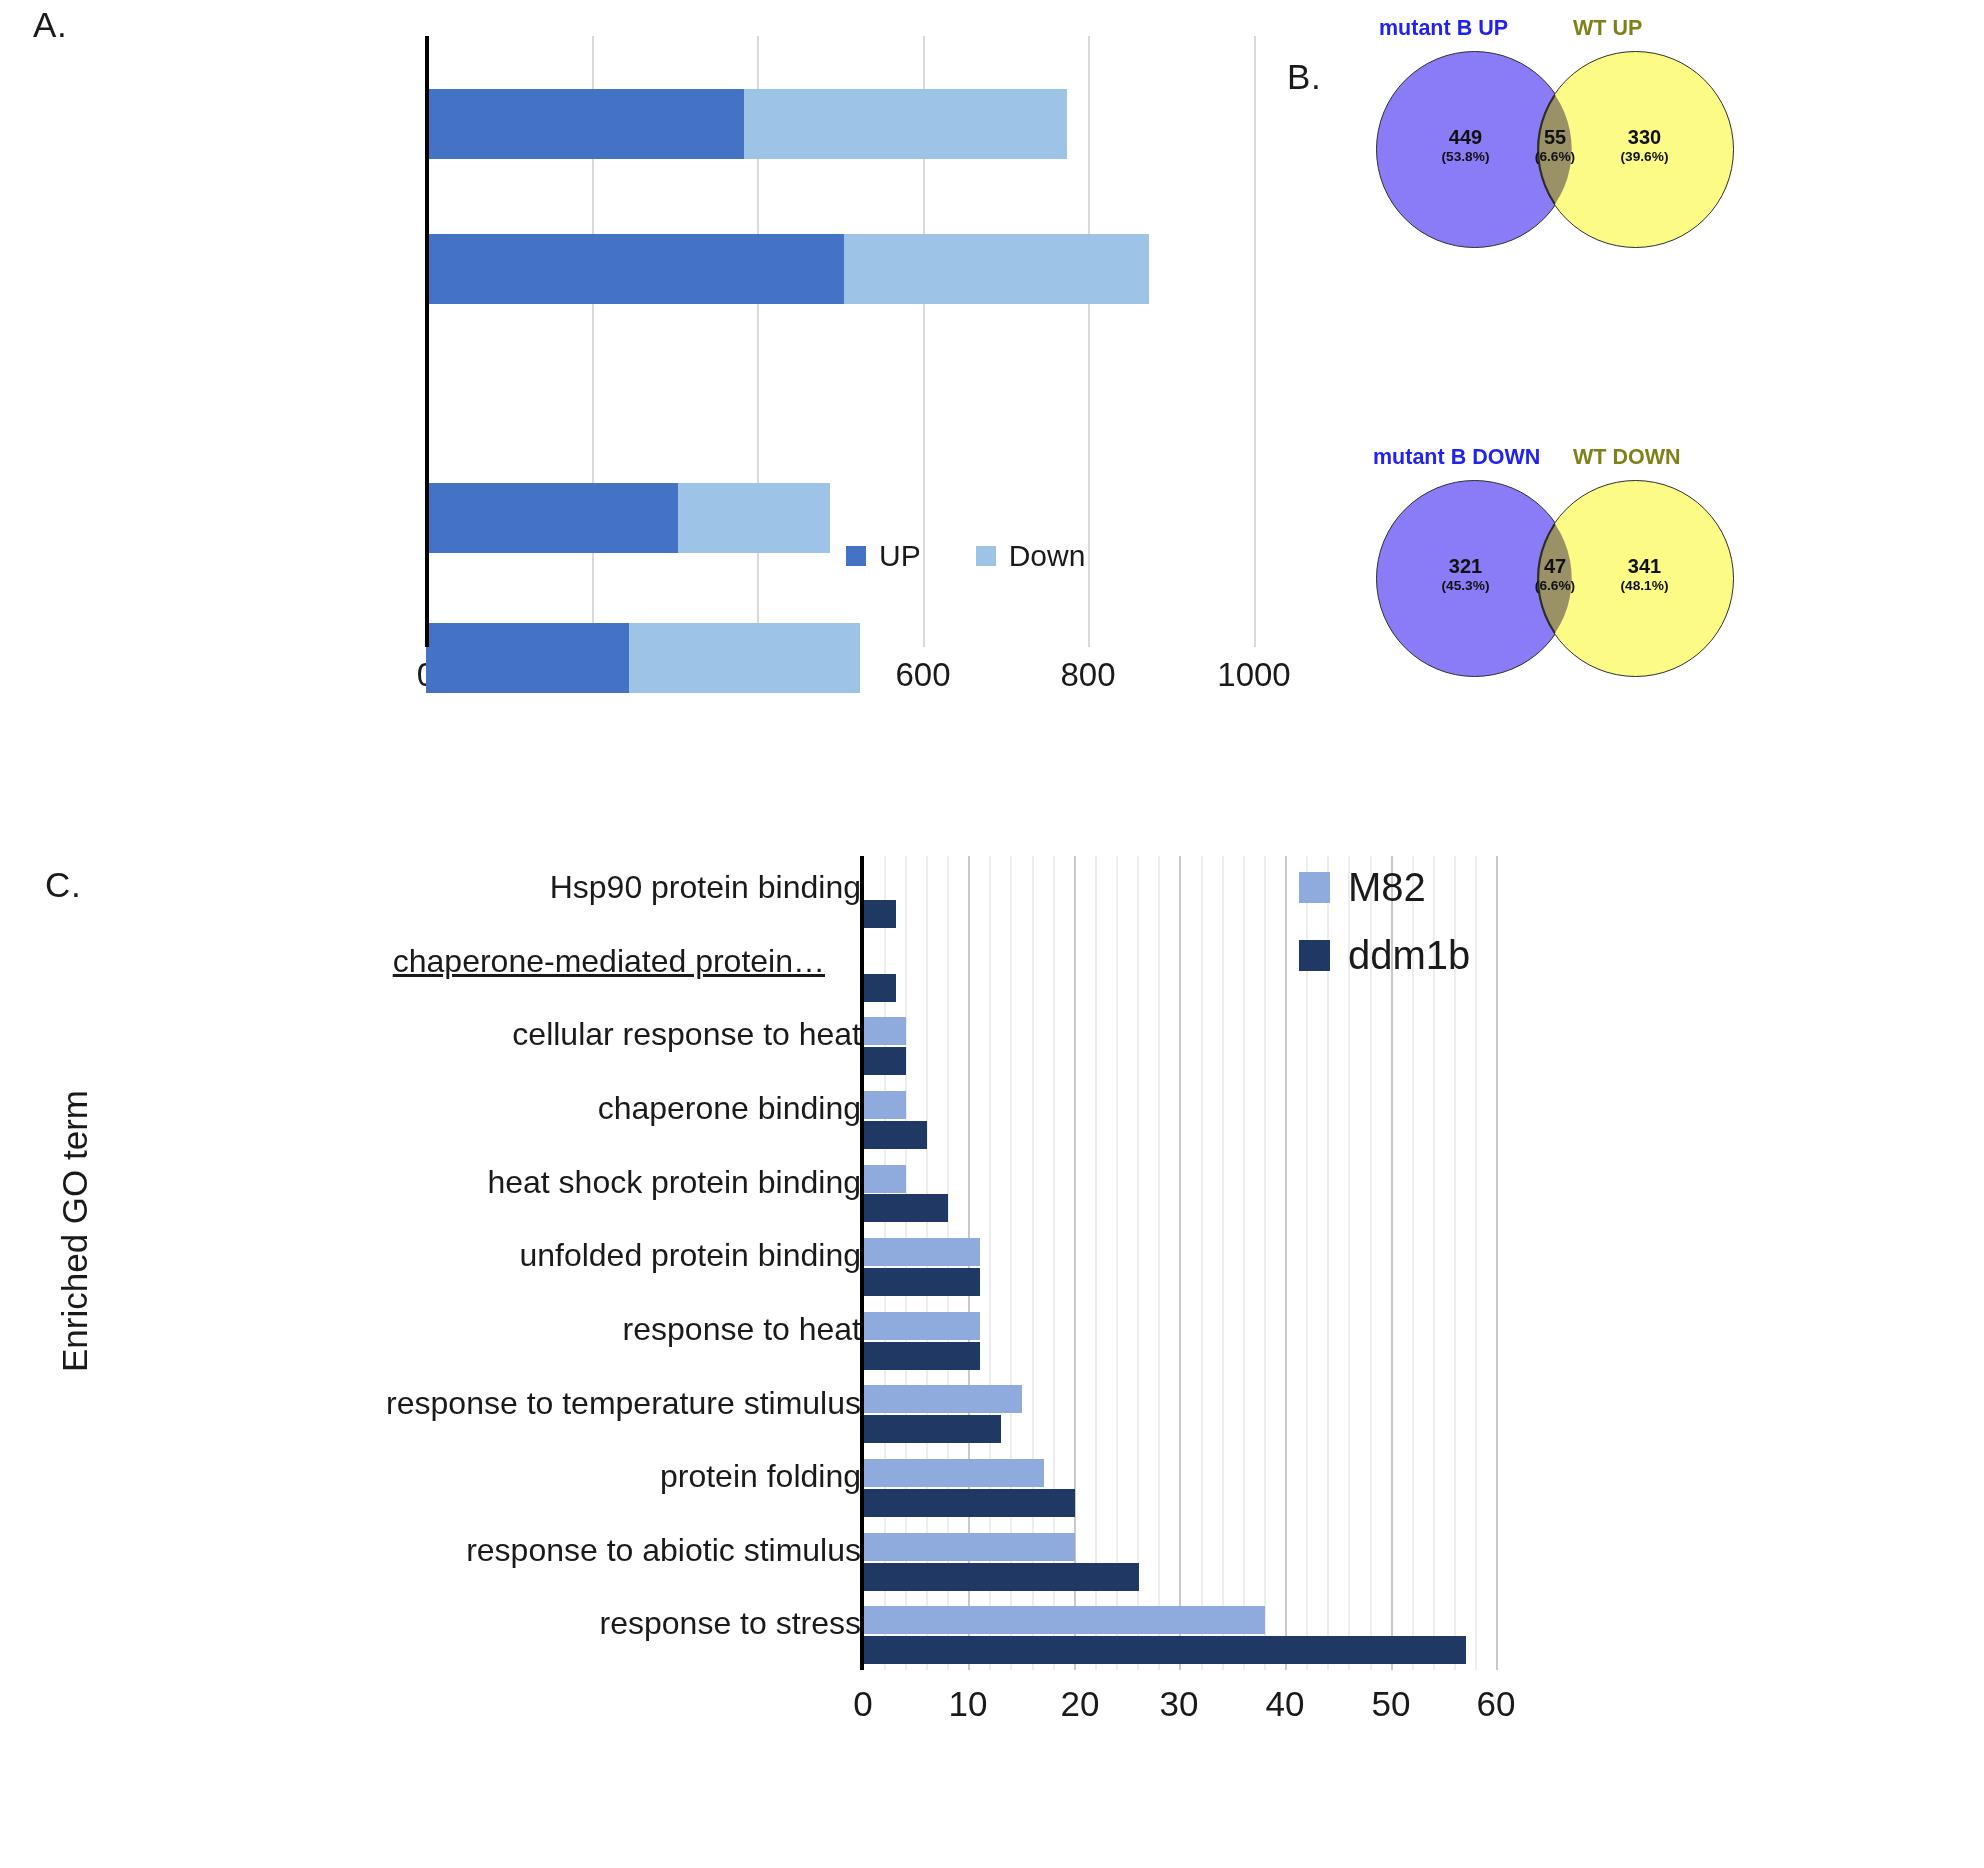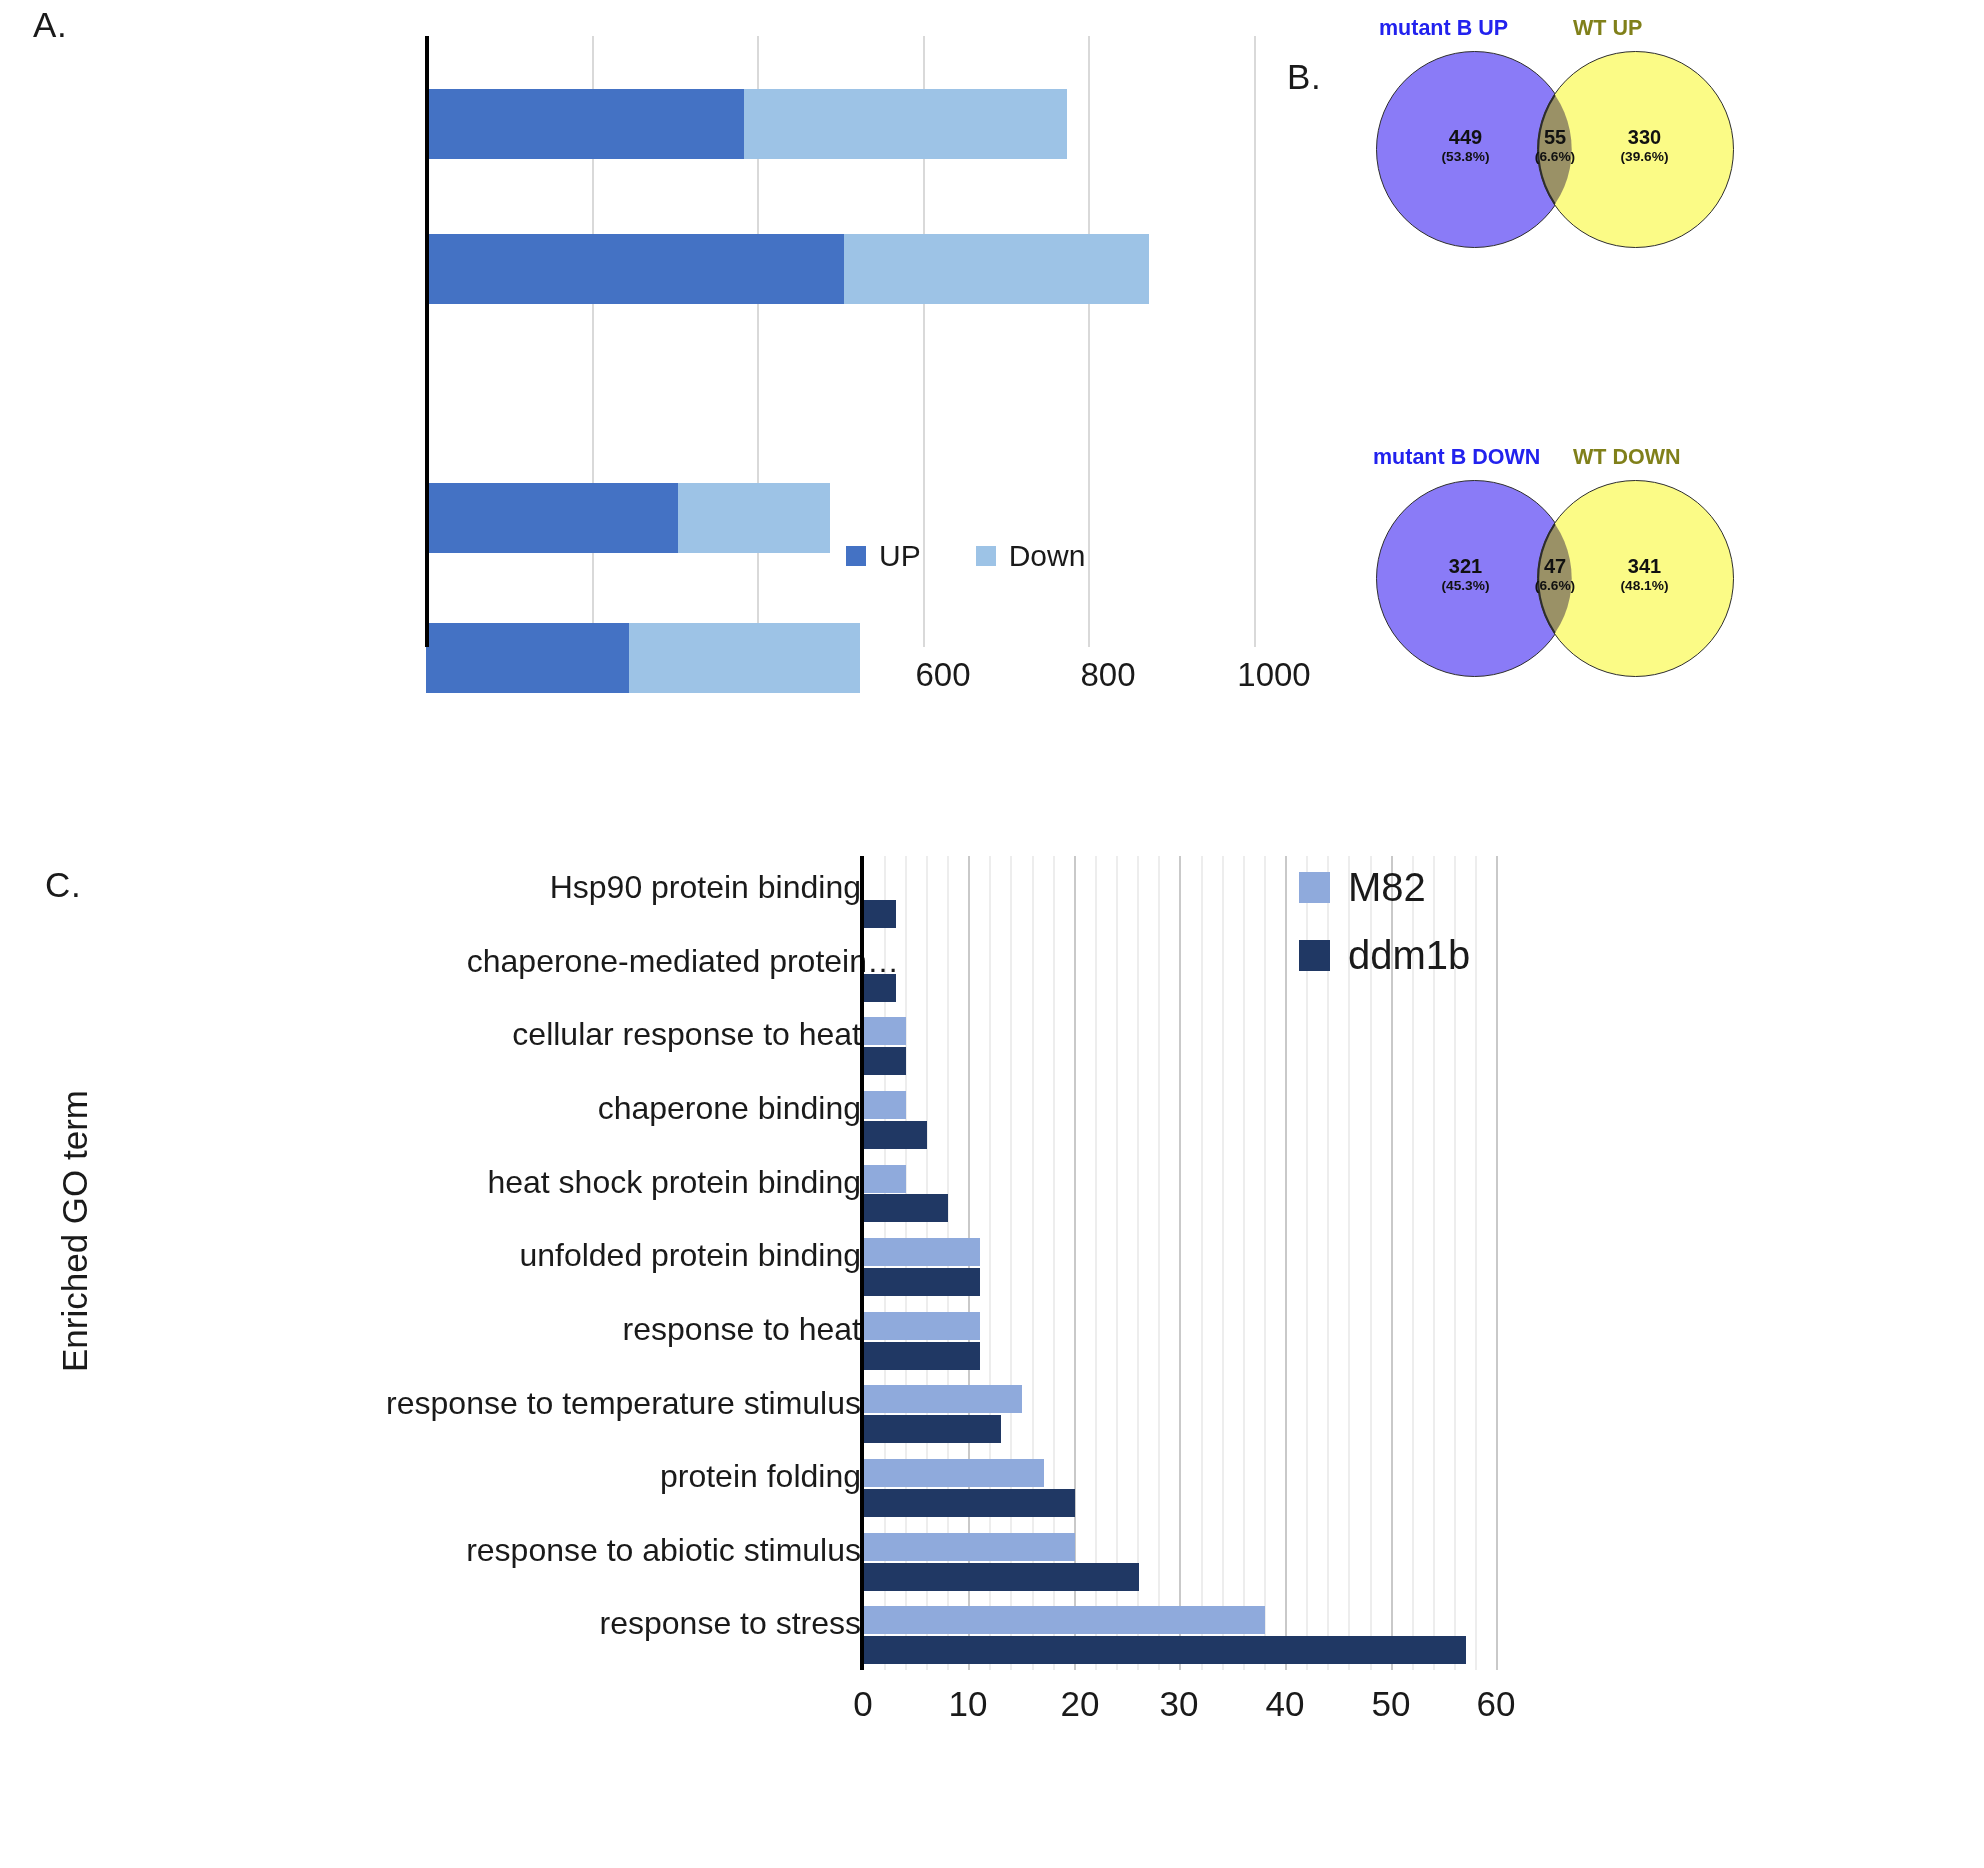--- a/index.html
+++ b/index.html
@@ -8,21 +8,21 @@
   .panel-letter{position:absolute;font-size:35px;font-family:"Liberation Sans",sans-serif;color:#1a1a1a;letter-spacing:0.6px;}
 
   
   #panelA{position:absolute;left:0;top:0;width:1341px;height:775px;}
   #panelA .axisline{position:absolute;left:425px;top:36px;width:3.6px;height:611px;background:#000;z-index:6;}
   #panelA .grid{position:absolute;top:36px;width:1.8px;height:611px;background:#d9d9d9;z-index:1;}
   #panelA .stack{position:absolute;height:64px;z-index:3;}
   #panelA .seg{position:absolute;top:0;height:100%;}
   #panelA .seg.up{background:#4472C4;left:0;}
   #panelA .seg.down{background:#9DC3E6;}
-  #panelA .tick{position:absolute;top:656px;font-size:33px;color:#1a1a1a;transform:translateX(-50%);margin-left:20px;}
+  #panelA .tick{position:absolute;top:656px;font-size:33px;color:#1a1a1a;transform:translateX(-50%);}
   #panelA .xtitle{position:absolute;top:706px;font-size:33px;color:#1a1a1a;width:100%;text-align:center;left:0;}
   #panelA .legend{position:absolute;display:flex;align-items:center;gap:13px;z-index:7;}
   #panelA .legend .sw{width:20px;height:20px;display:inline-block;}
   #panelA .legend .lb{font-size:30px;color:#1a1a1a;}
 
   
   #panelB{position:absolute;left:1299px;top:0;width:685px;height:846px;}
   .venn{position:absolute;width:358px;height:304px;}
   .venn .circ{position:absolute;top:0;width:197px;height:197px;border-radius:50%;border:1.8px solid #2d2d2d;box-sizing:border-box;}
   .venn .circL{left:0;background:#8A7BF7;}
@@ -189,21 +189,21 @@
       <div class="gridmaj" style="left: 968px;"></div>
       <div class="gridmaj" style="left: 1074px;"></div>
       <div class="gridmaj" style="left: 1179px;"></div>
       <div class="gridmaj" style="left: 1285px;"></div>
       <div class="gridmaj" style="left: 1391px;"></div>
       <div class="gridmaj" style="left: 1496px;"></div>
     </div>
   <div class="axisline"></div>
   <div id="pc-cats">
       <div class="catlabel" style="top: 36px; width: 775px; right: 1124px;">Hsp90 protein binding</div>
-      <div class="catlabel" style="top: 110px; width: 775px; right: 1086px;">chaperone-mediated protein…</div>
+      <div class="catlabel" style="top: 110px; width: 775px; right: 1160px; text-decoration: underline;">chaperone-mediated protein…</div>
       <div class="catlabel" style="top: 183px; width: 775px; right: 1124px;">cellular response to heat</div>
       <div class="catlabel" style="top: 257px; width: 775px; right: 1124px;">chaperone binding</div>
       <div class="catlabel" style="top: 331px; width: 775px; right: 1124px;">heat shock protein binding</div>
       <div class="catlabel" style="top: 404px; width: 775px; right: 1124px;">unfolded protein binding</div>
       <div class="catlabel" style="top: 478px; width: 775px; right: 1124px;">response to heat</div>
       <div class="catlabel" style="top: 552px; width: 775px; right: 1124px;">response to temperature stimulus</div>
       <div class="catlabel" style="top: 625px; width: 775px; right: 1124px;">protein folding</div>
       <div class="catlabel" style="top: 699px; width: 775px; right: 1124px; text-align: right;">response to abiotic stimulus</div>
       <div class="catlabel" style="top: 772px; width: 775px; right: 1124px;">response to stress</div>
     </div>

